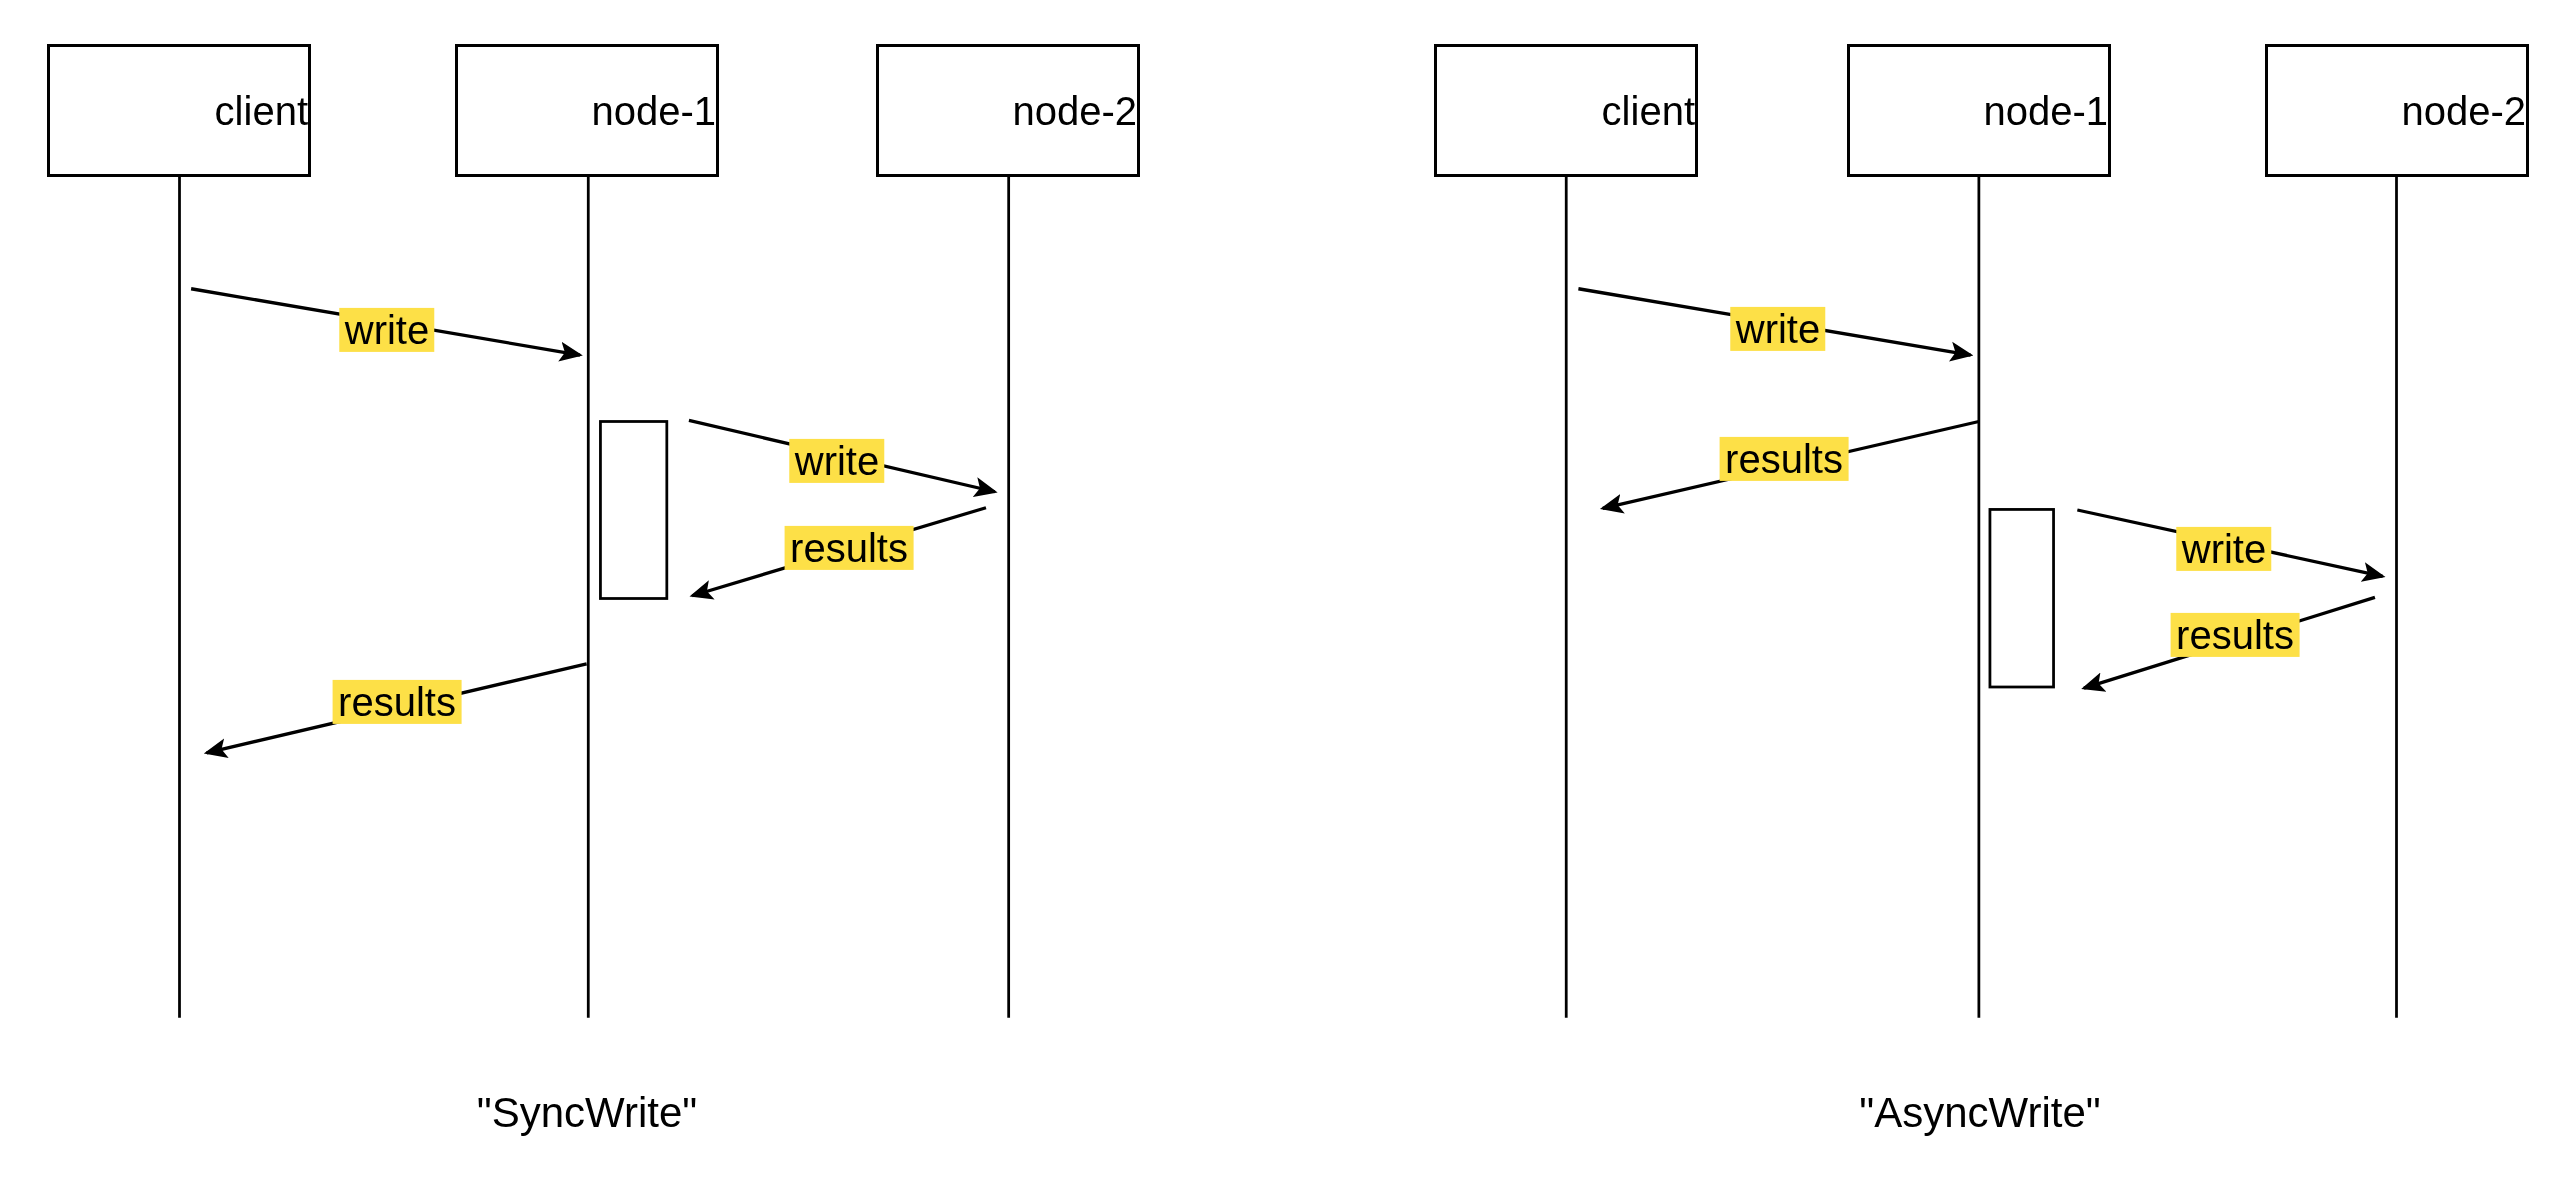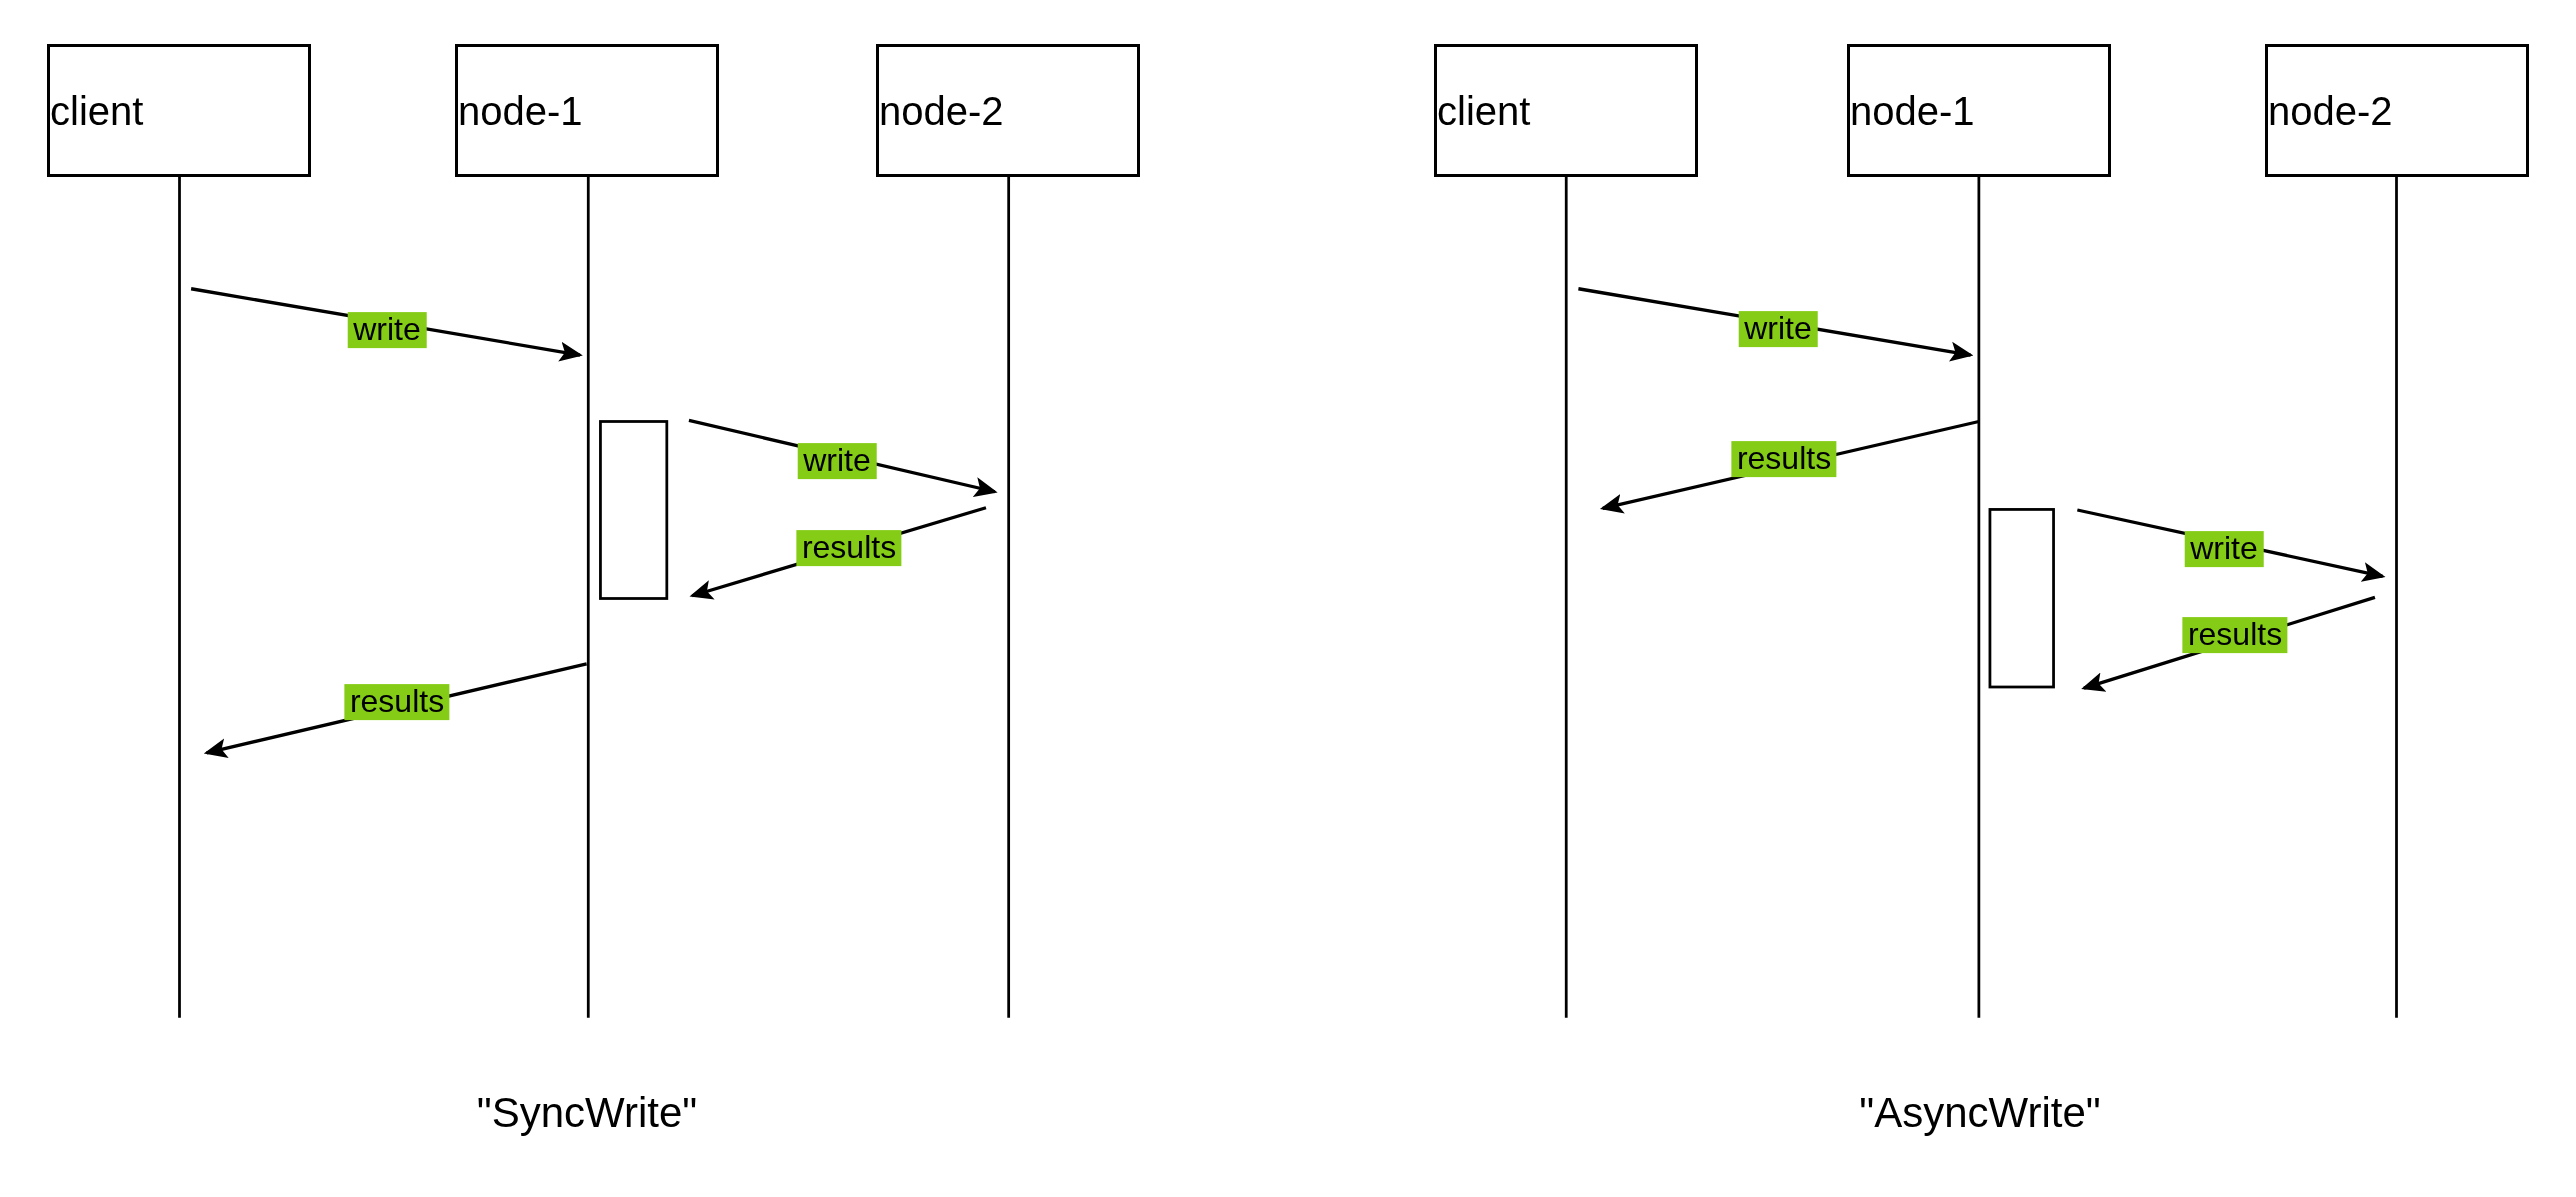--- a/index.html
+++ b/index.html
@@ -17,30 +17,30 @@
   .msg { stroke: #000; stroke-width: 6; fill: none; }
   .activation { fill: #fff; stroke: #000; stroke-width: 5; }
   .actor-box {
     position: absolute;
     width: 264px;
     height: 133px;
     border: 3.9px solid #000;
     background: #fff;
     display: flex;
     align-items: center;
-    justify-content: flex-start;
+    justify-content: flex-end;
     font-size: 40px;
     line-height: 1;
   }
   .msg-label {
     position: absolute;
     transform: translate(-50%, -50%);
-    font-size: 32px;
+    font-size: 40px;
     line-height: 1.05;
-    background: #84cc16;
+    background: #fde047;
     padding: 1.1px 5.5px;
     white-space: nowrap;
   }
   .diagram-title {
     position: absolute;
     transform: translate(-50%, -50%);
     font-size: 42px;
     line-height: 1;
     white-space: nowrap;
   }

